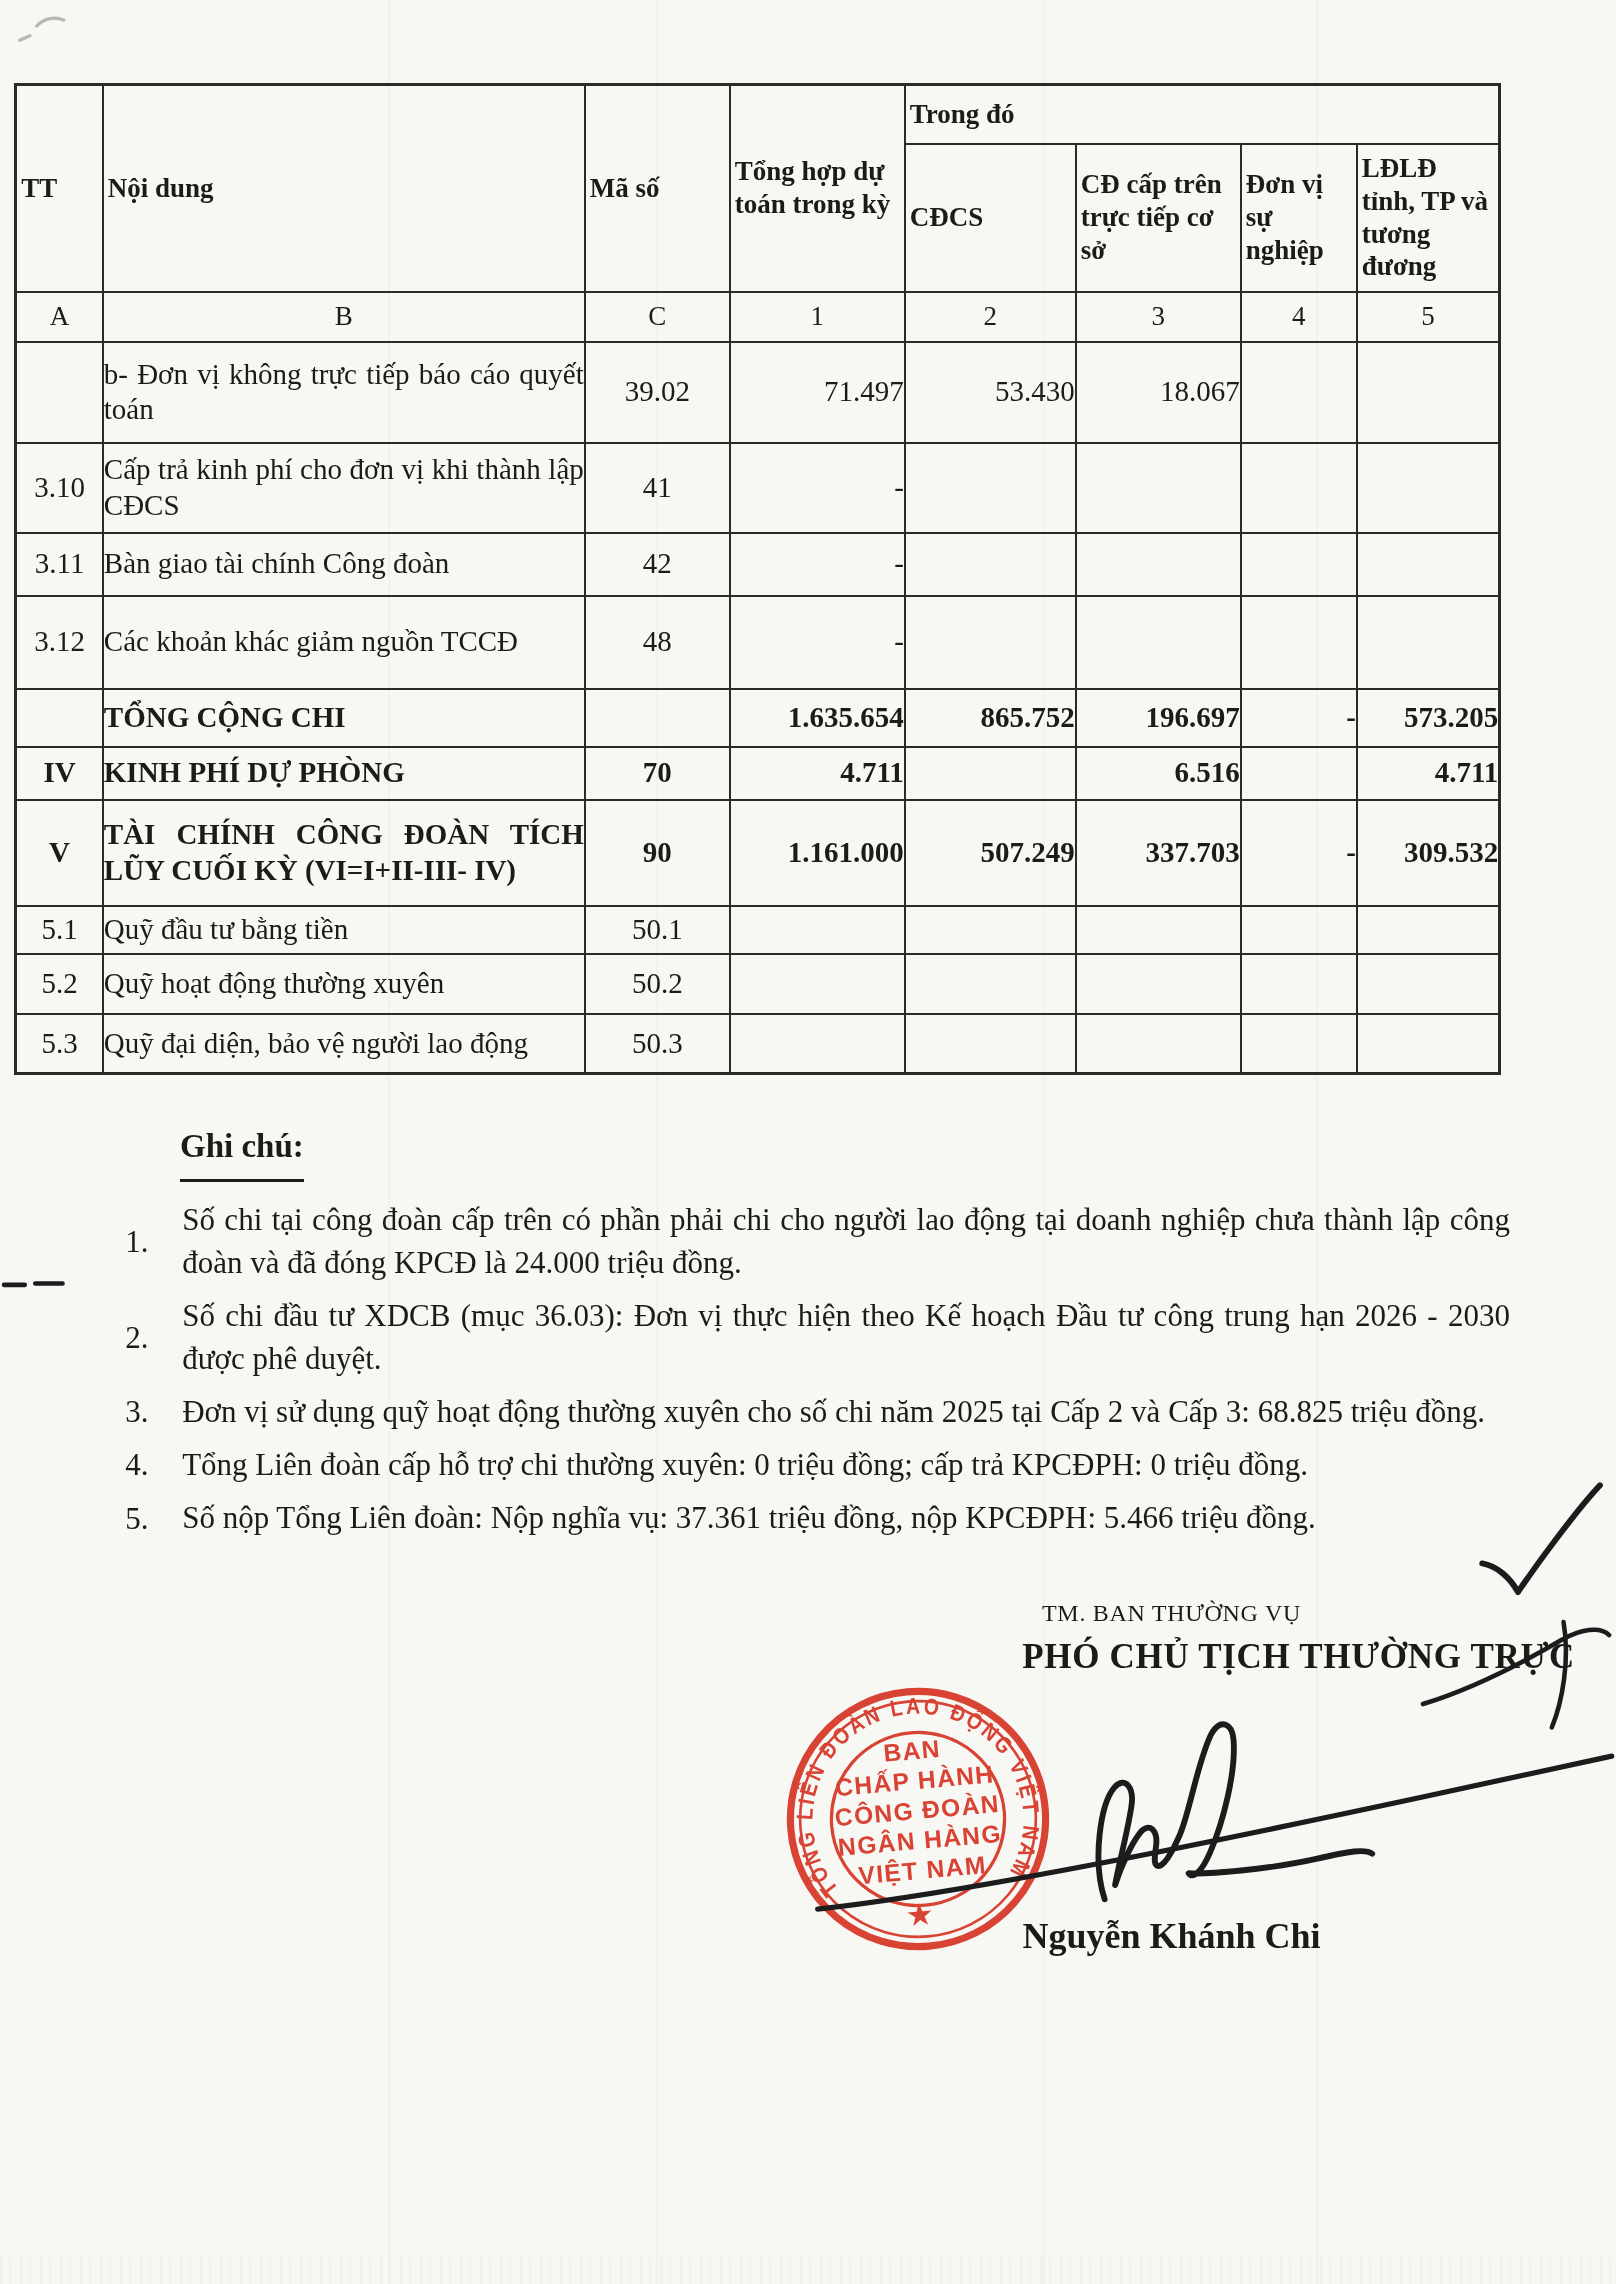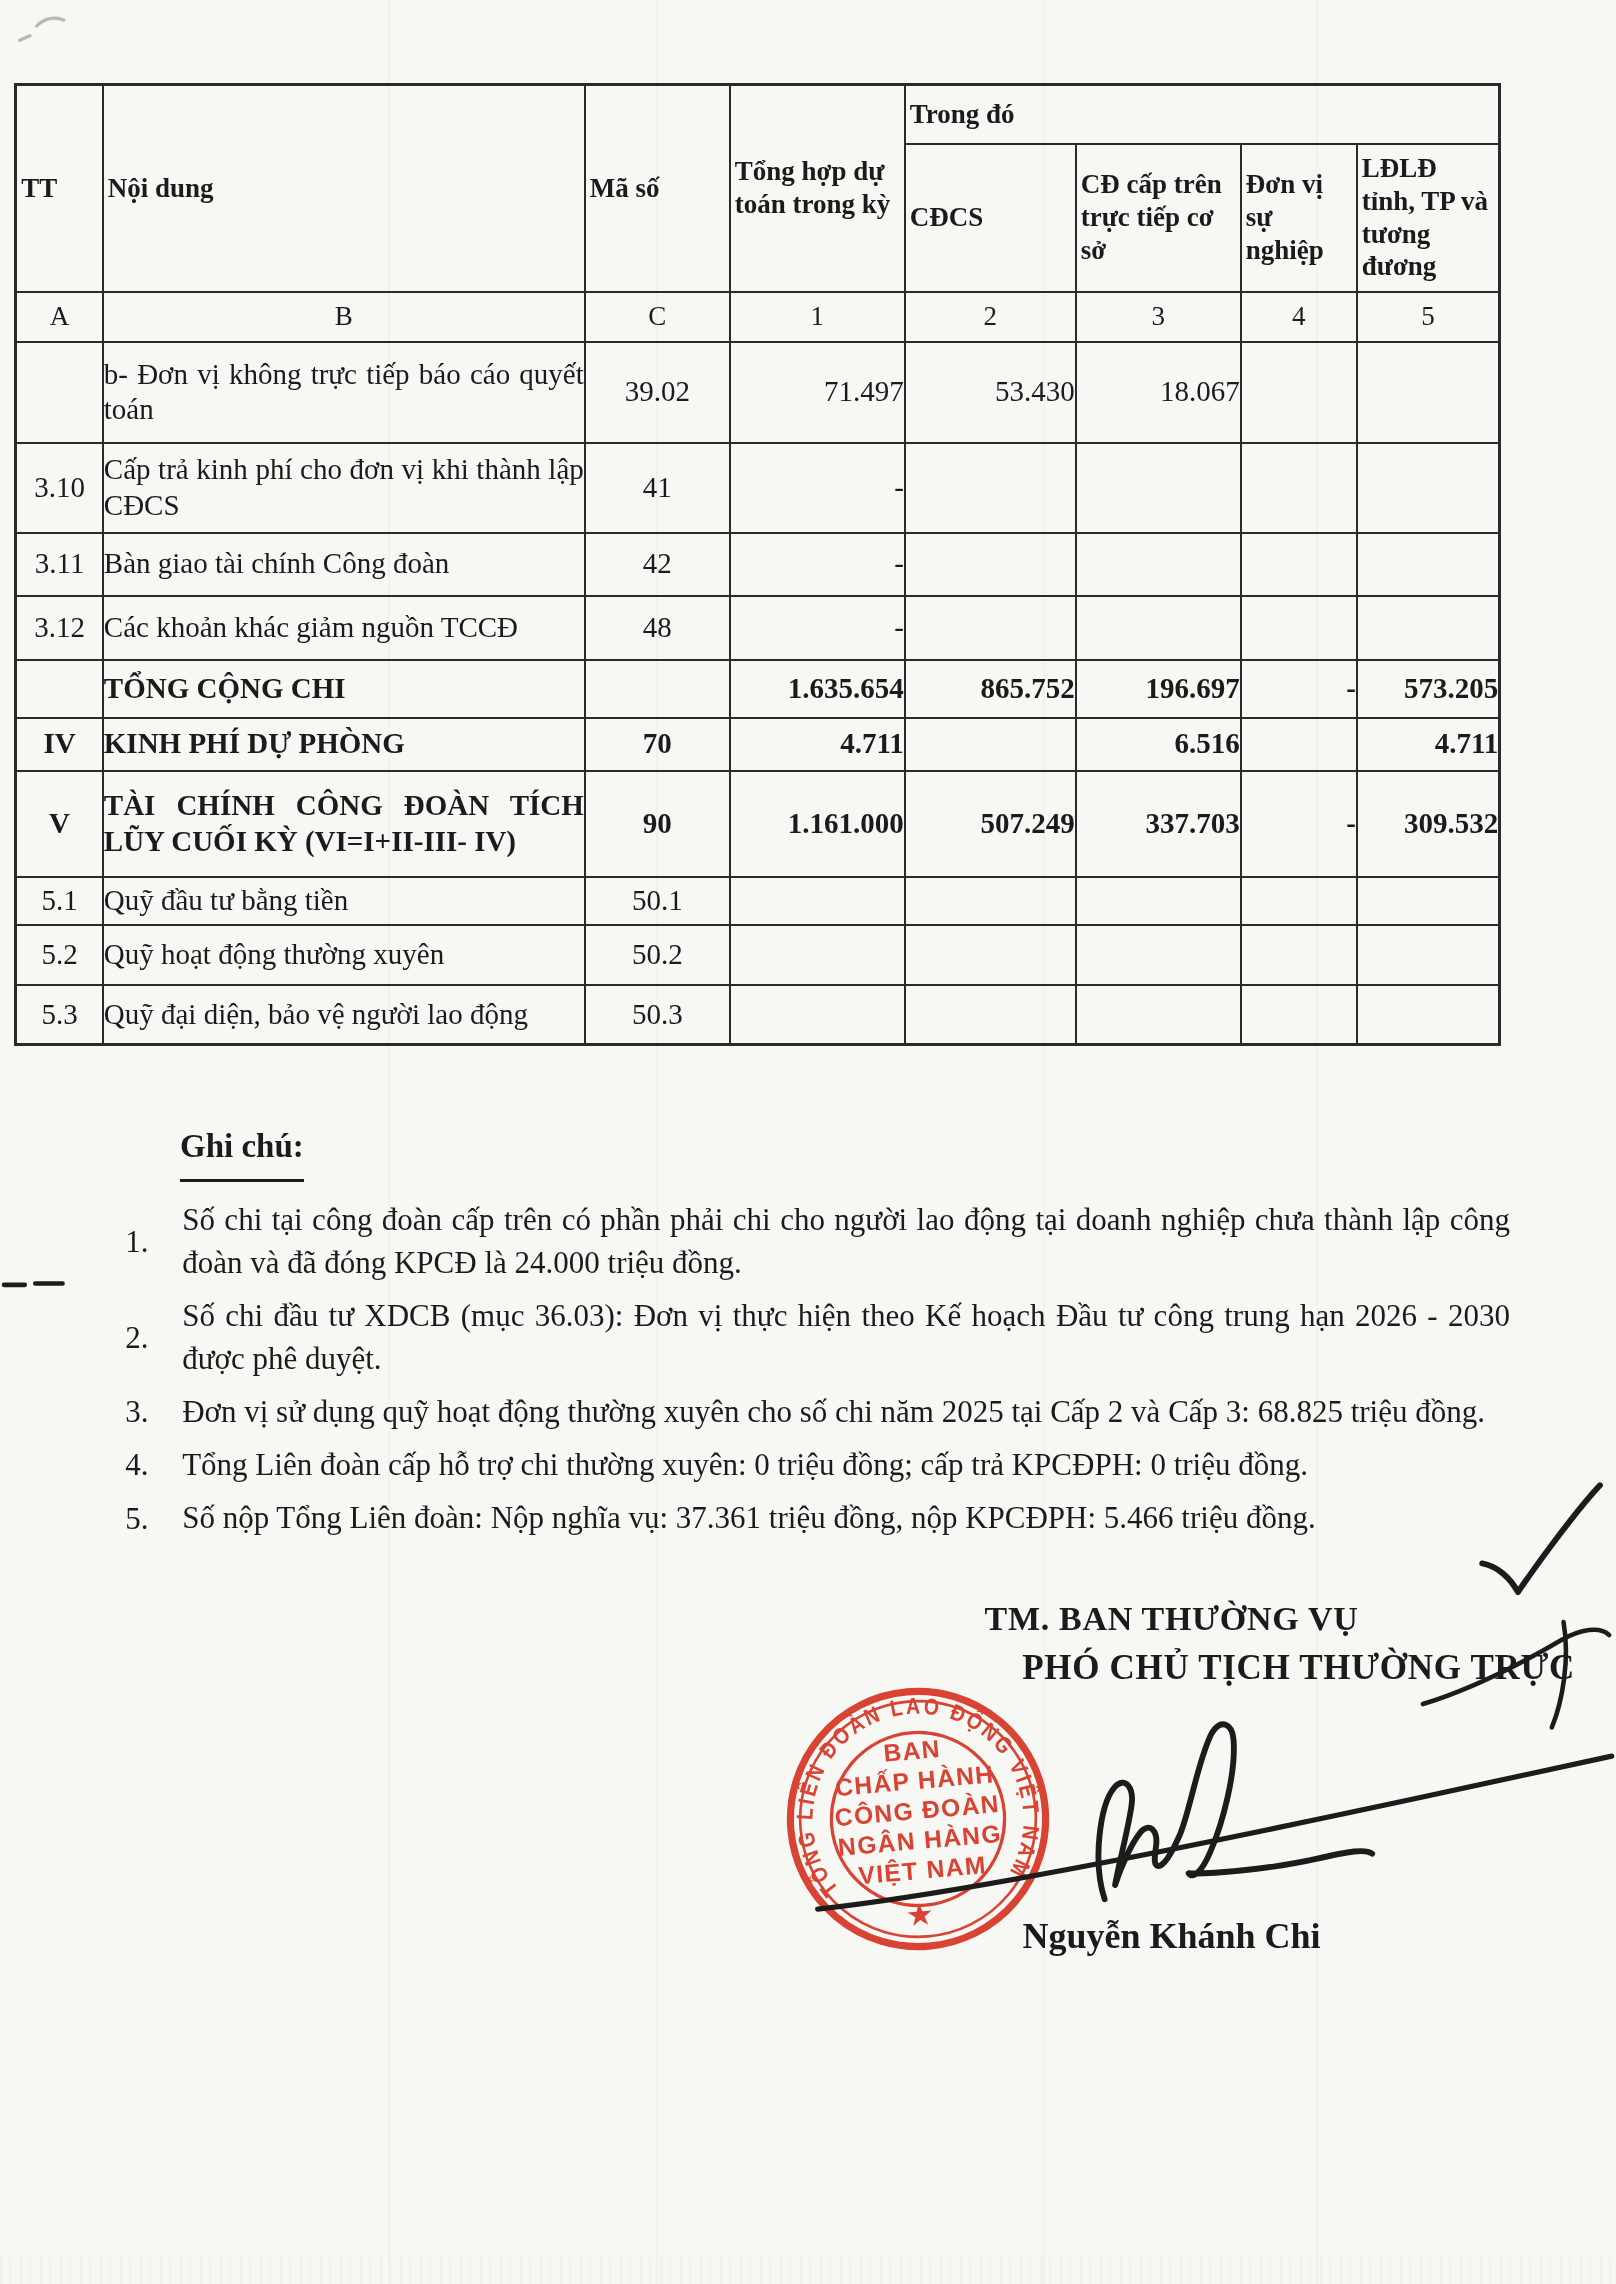--- a/index.html
+++ b/index.html
@@ -45,21 +45,21 @@
     display:inline-block;margin-left:60px;margin-bottom:17px;
     font-size:33px;font-weight:bold;
     border-bottom:3.3px solid #1b1b19;padding-bottom:14px;
   }
   .note-item{display:flex;align-items:center;margin-bottom:10.4px;}
   .note-num{width:57px;flex:0 0 57px;font-size:31px;text-align:left;padding-left:5.2px;}
   .note-text{flex:1;font-size:31px;line-height:1.38;text-align:justify;}
 
   
   .sig-block{position:absolute;left:768px;top:1600px;width:807px;text-align:center;}
-  .sig-line1{font-size:34px;font-weight:bold;letter-spacing:0.7px;}
+  .sig-line1{font-size:24px;font-weight:normal;letter-spacing:0.7px;}
   .sig-line2{font-size:35px;font-weight:bold;margin-top:10.4px;letter-spacing:0.7px;text-align:right;}
   .sig-name{
     position:absolute;left:911px;top:1915px;width:521px;text-align:center;
     font-size:36px;font-weight:bold;
   }
 
   
   :root{--stamp-red:#d83a2a;--ink:#1c1c1c;}
   .stamp{position:absolute;left:780px;top:1681px;width:276px;height:276px;opacity:.95;transform:rotate(-5deg);}
   .stamp text{fill:var(--stamp-red);font-family:"Liberation Sans","DejaVu Sans",sans-serif;font-weight:bold;}
@@ -140,21 +140,21 @@
       <tr style="height:63px">
         <td class="tt">3.11</td>
         <td class="content">Bàn giao tài chính Công đoàn</td>
         <td class="code">42</td>
         <td class="num">-</td>
         <td class="num"></td>
         <td class="num"></td>
         <td class="num"></td>
         <td class="num"></td>
       </tr>
-      <tr style="height:64px">
+      <tr style="height:93px">
         <td class="tt">3.12</td>
         <td class="content">Các khoản khác giảm nguồn TCCĐ</td>
         <td class="code">48</td>
         <td class="num">-</td>
         <td class="num"></td>
         <td class="num"></td>
         <td class="num"></td>
         <td class="num"></td>
       </tr>
       <tr class="b" style="height:58px">

